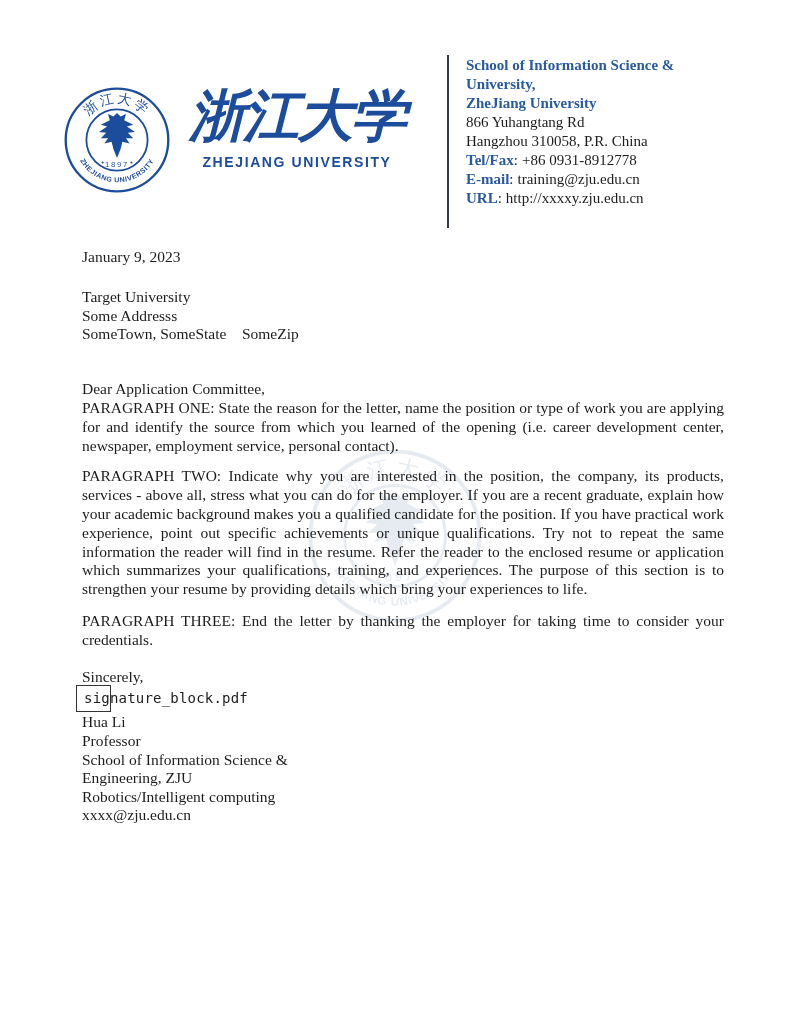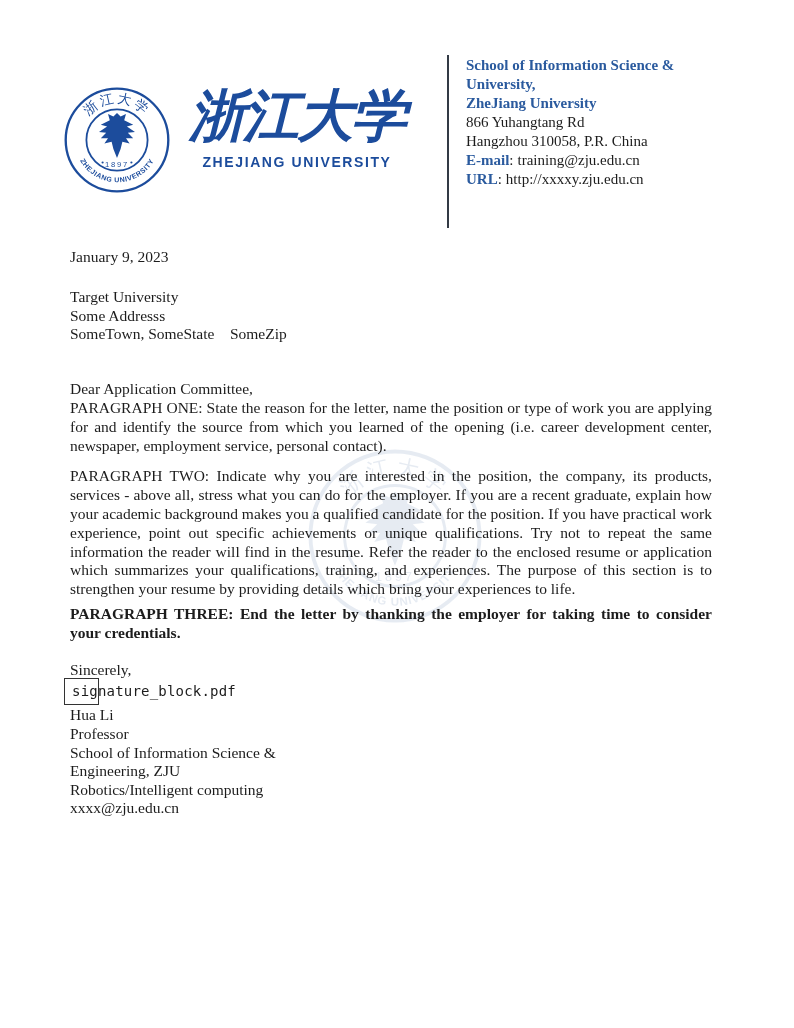--- a/index.html
+++ b/index.html
@@ -30,28 +30,28 @@
   .contact{position:absolute;left:466px;top:56px;font-size:15px;line-height:19px;}
   .contact .line{white-space:nowrap;}
   .blue{color:#2a5a9e;font-weight:bold;}
   .contact .val{margin-left:4px;}
   
   .watermark{
     position:absolute;left:306px;top:447px;width:178px;height:178px;
     color:#8fa6c6;opacity:0.22;z-index:0;pointer-events:none;
   }
   
-  .letter{position:absolute;left:70px;top:248px;width:642px;z-index:1;font-size:15.5px;line-height:18.8px;}
+  .letter{position:absolute;left:82px;top:248px;width:642px;z-index:1;font-size:15.5px;line-height:18.8px;}
   .block{white-space:pre-wrap;}
   .recipient{margin-top:21px;}
   .salutation{margin-top:36px;}
   .para{margin:0;text-align:justify;}
   .p1{}
   .p2{margin-top:12px;}
-  .p3{margin-top:6px;font-weight:bold;}
+  .p3{margin-top:13px;}
   .closing{margin-top:18px;}
   .sig-row{position:relative;height:28px;margin-top:-2px;}
   .sig-box{position:absolute;left:-6px;top:1px;width:33px;height:25px;border:1px solid #333;}
   .sig-file{
     position:absolute;left:2px;top:5px;
     font-family:"DejaVu Sans Mono","Liberation Mono",monospace;
     font-size:14px;letter-spacing:0.2px;white-space:nowrap;
   }
   .sig-lines{margin-top:1px;line-height:18.6px;}
 </style>
@@ -87,20 +87,21 @@
     </div>
 
     <div class="vrule"></div>
 
     <div class="contact">
       <div class="line blue">School of Information Science &amp;</div>
       <div class="line blue">University,</div>
       <div class="line blue">ZheJiang University</div>
       <div class="line">866 Yuhangtang Rd</div>
       <div class="line">Hangzhou 310058, P.R. China</div>
+      <div class="line"><span class="blue">Tel/Fax</span><span>:</span><span class="val">+86 0931-8912778</span></div>
       <div class="line"><span class="blue">E-mail</span><span>:</span><span class="val">training@zju.edu.cn</span></div>
       <div class="line"><span class="blue">URL</span><span>:</span><span class="val">http://xxxxy.zju.edu.cn</span></div>
     </div>
   </header>
 
   <svg class="watermark" viewBox="0 0 120 120" aria-hidden="true">
     <defs>
       <path id="arcTopW" d="M19 60 A41 41 0 0 1 101 60"></path>
       <path id="arcBotW" d="M13 60 A47 47 0 0 0 107 60"></path>
     </defs>

